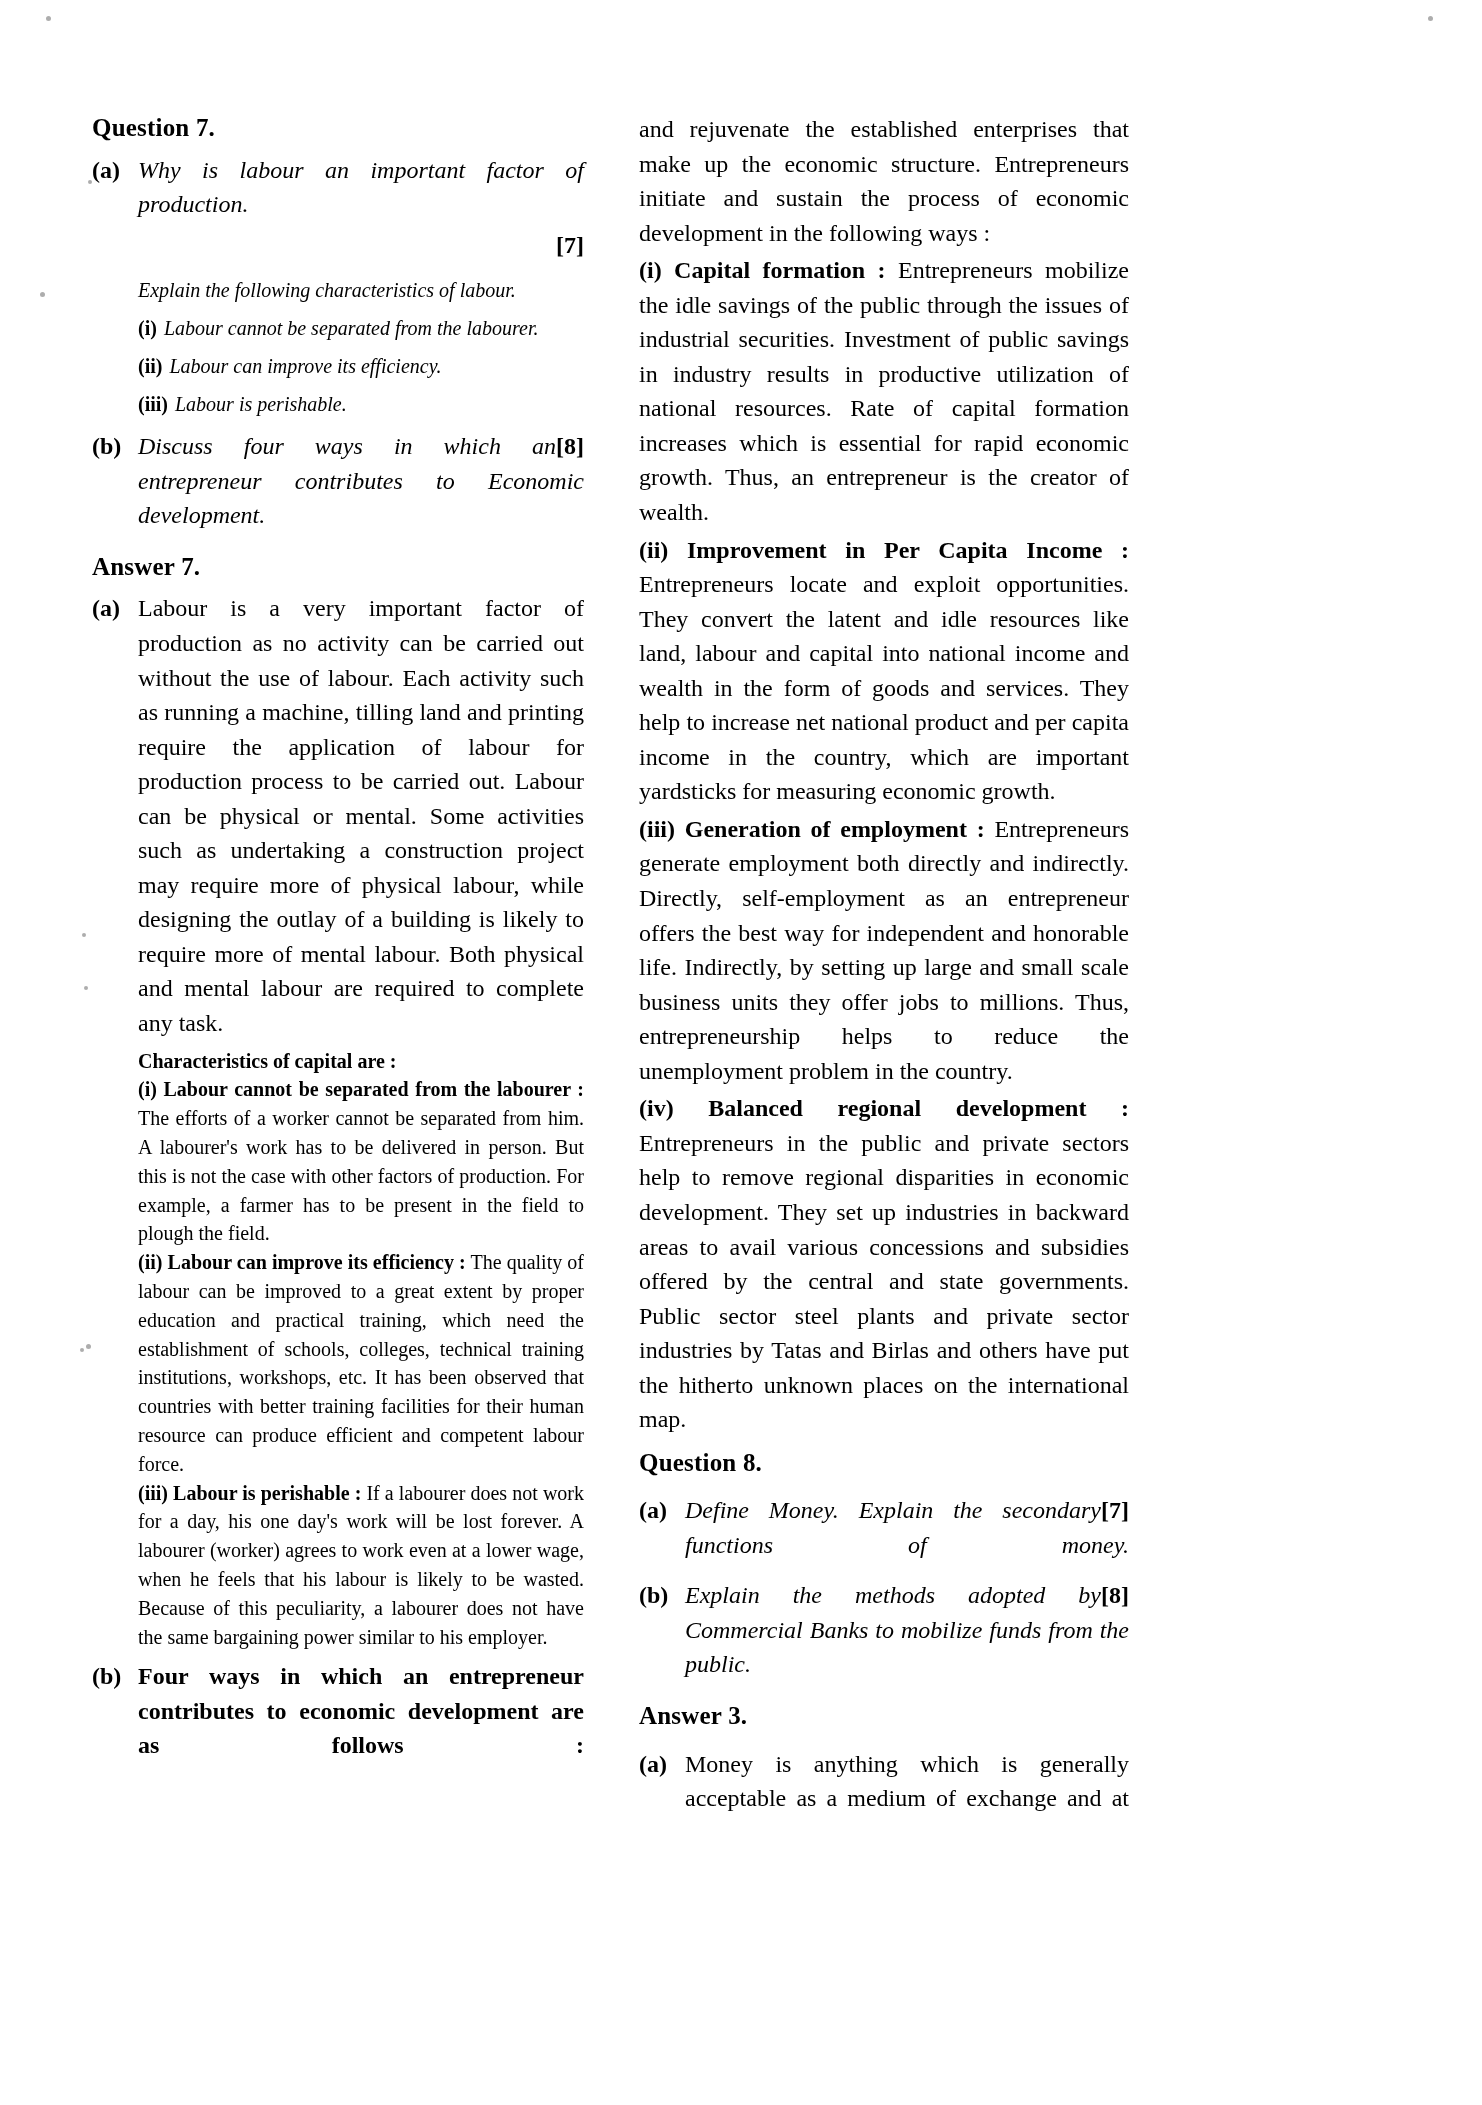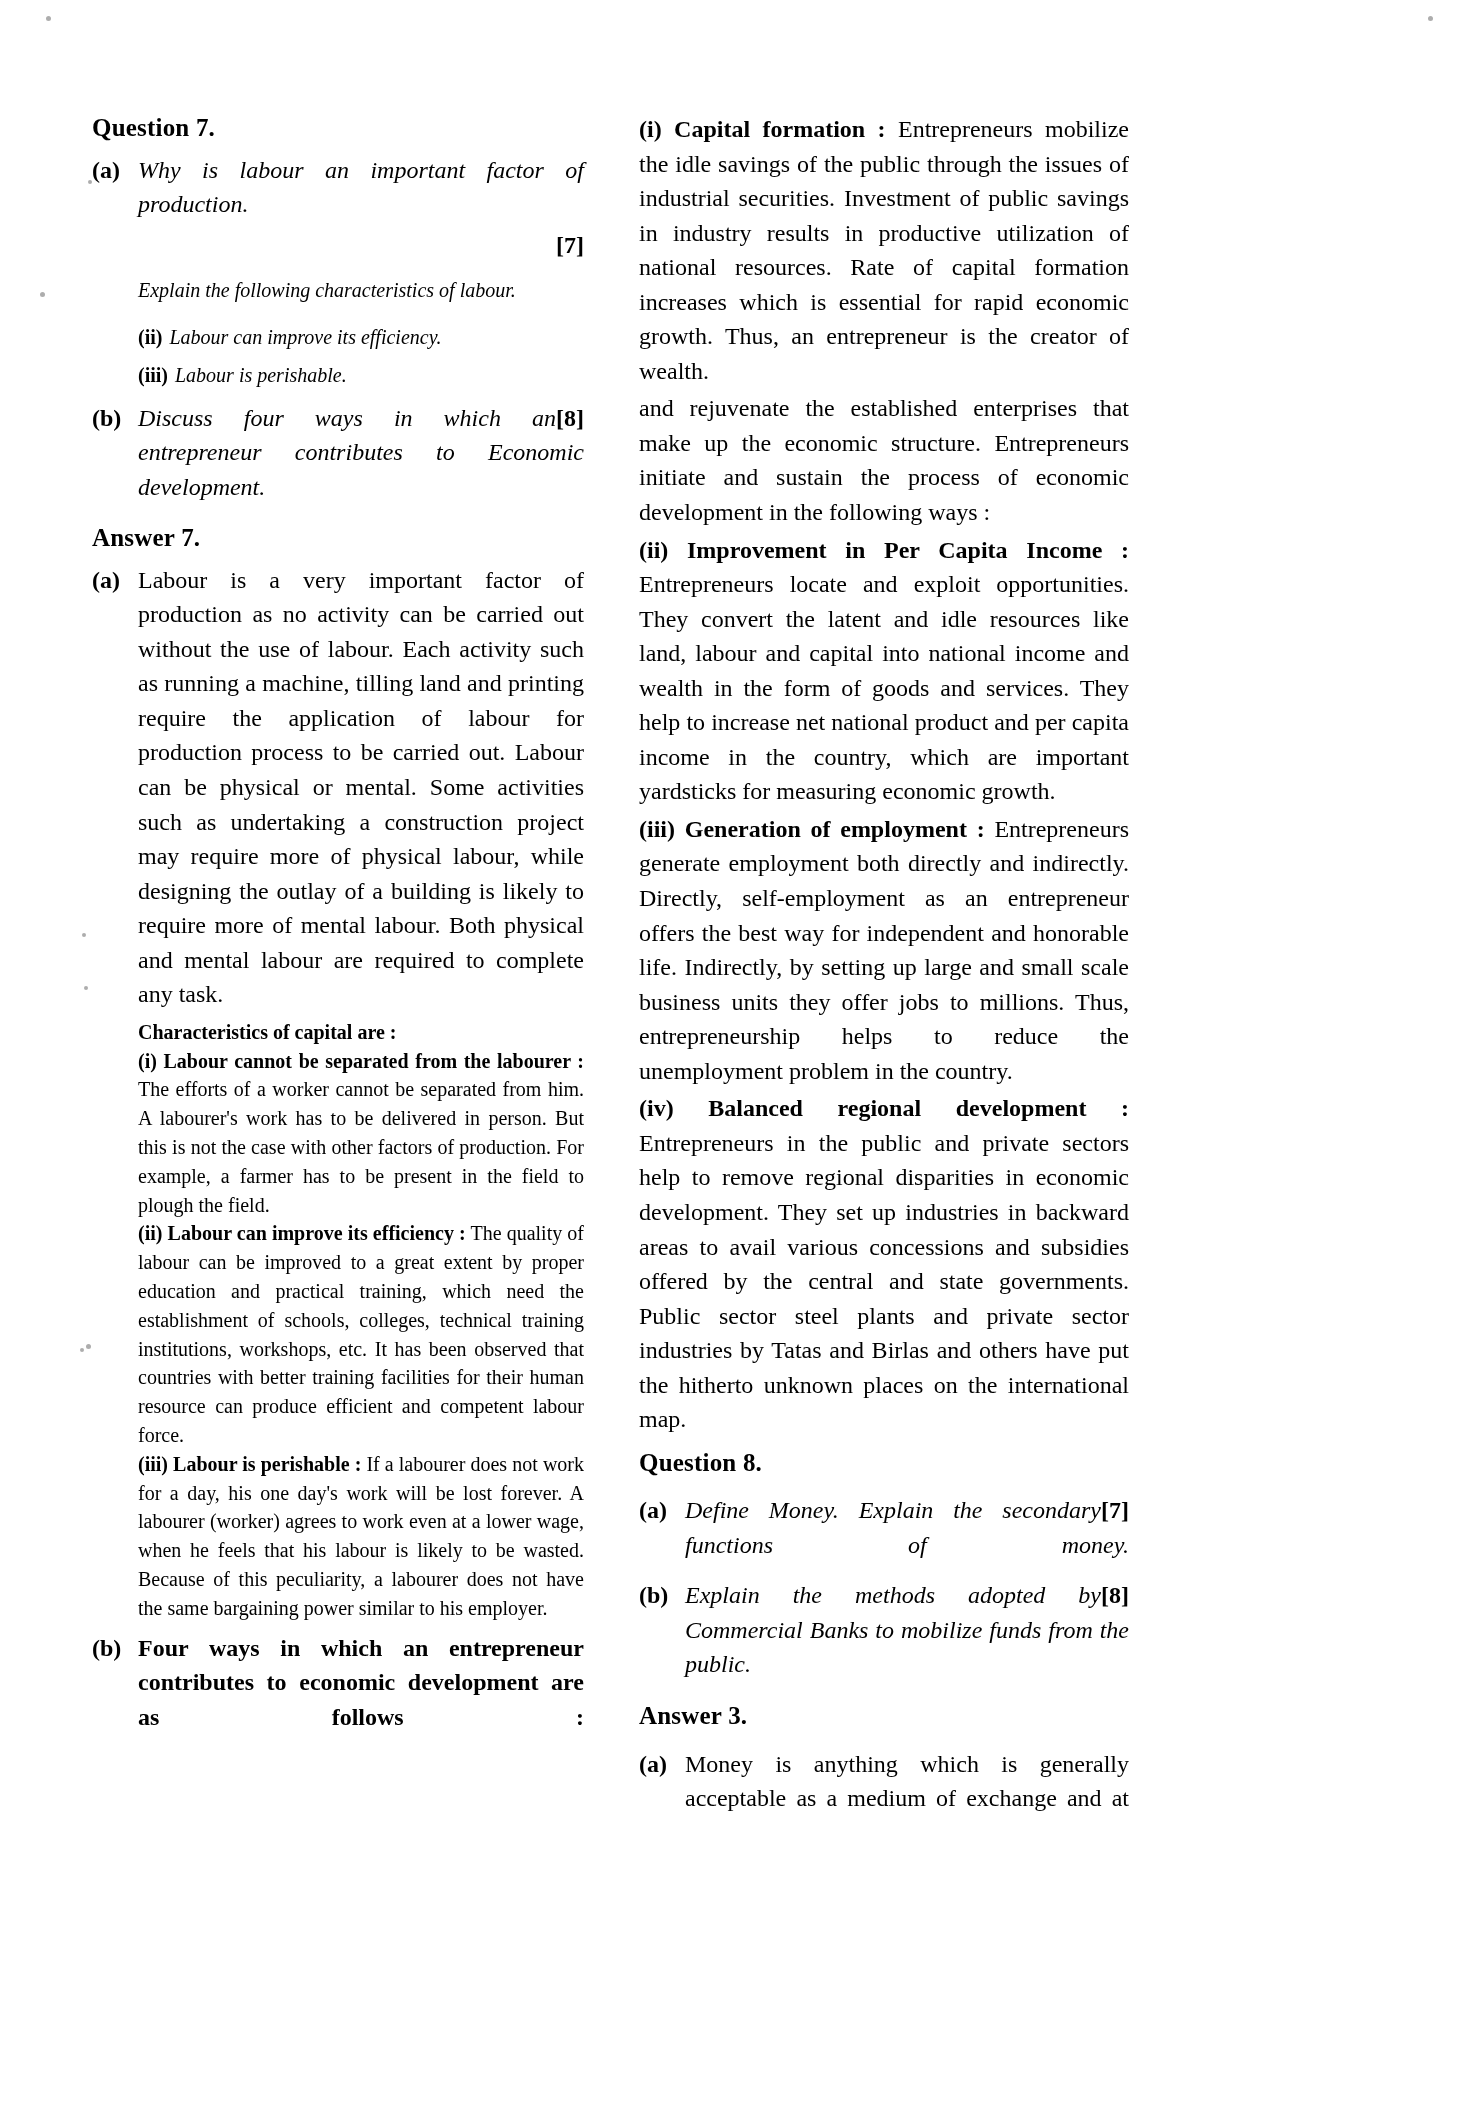--- a/index.html
+++ b/index.html
@@ -127,20 +127,23 @@
         <div class="body italic">Why is labour an important factor of production.</div>
       </div>
       <div class="marks">[7]</div>
 
       <div class="gap-sm"></div>
 
       <div class="sub italic">Explain the following characteristics of labour.</div>
 
       <div class="gap-sm" style="height:9px;"></div>
 
+      <div class="sub">
+        <span class="mk">(i)</span><span class="italic">Labour cannot be separated from the labourer.</span>
+      </div>
 
       <div class="gap-sm" style="height:9px;"></div>
 
       <div class="sub">
         <span class="mk">(ii)</span><span class="italic">Labour can improve its efficiency.</span>
       </div>
 
       <div class="gap-sm" style="height:9px;"></div>
 
       <div class="sub">
@@ -184,25 +187,25 @@
 
       <div class="row">
         <div class="marker">(b)</div>
         <div class="body b spread">Four ways in which an entrepreneur contributes to economic development are as follows :</div>
       </div>
 
     </div>
 
     <div class="col col-right">
 
+      <div class="para just-full">and rejuvenate the established enterprises that make up the economic structure. Entrepreneurs initiate and sustain the process of economic development in the following ways :</div>
+
       <div class="para just-full">
         <span class="lead">(i) Capital formation :</span><span> Entrepreneurs mobilize the idle savings of the public through the issues of industrial securities. Investment of public savings in industry results in productive utilization of national resources. Rate of capital formation increases which is essential for rapid economic growth. Thus, an entrepreneur is the creator of wealth.</span>
       </div>
-
-      <div class="para just-full">and rejuvenate the established enterprises that make up the economic structure. Entrepreneurs initiate and sustain the process of economic development in the following ways :</div>
 
       <div class="para just-full">
         <span class="lead">(ii) Improvement in Per Capita Income :</span><span> Entrepreneurs locate and exploit opportunities. They convert the latent and idle resources like land, labour and capital into national income and wealth in the form of goods and services. They help to increase net national product and per capita income in the country, which are important yardsticks for measuring economic growth.</span>
       </div>
 
       <div class="para just-full">
         <span class="lead">(iii) Generation of employment :</span><span> Entrepreneurs generate employment both directly and indirectly. Directly, self-employment as an entrepreneur offers the best way for independent and honorable life. Indirectly, by setting up large and small scale business units they offer jobs to millions. Thus, entrepreneurship helps to reduce the unemployment problem in the country.</span>
       </div>
 
       <div class="para just-full">

